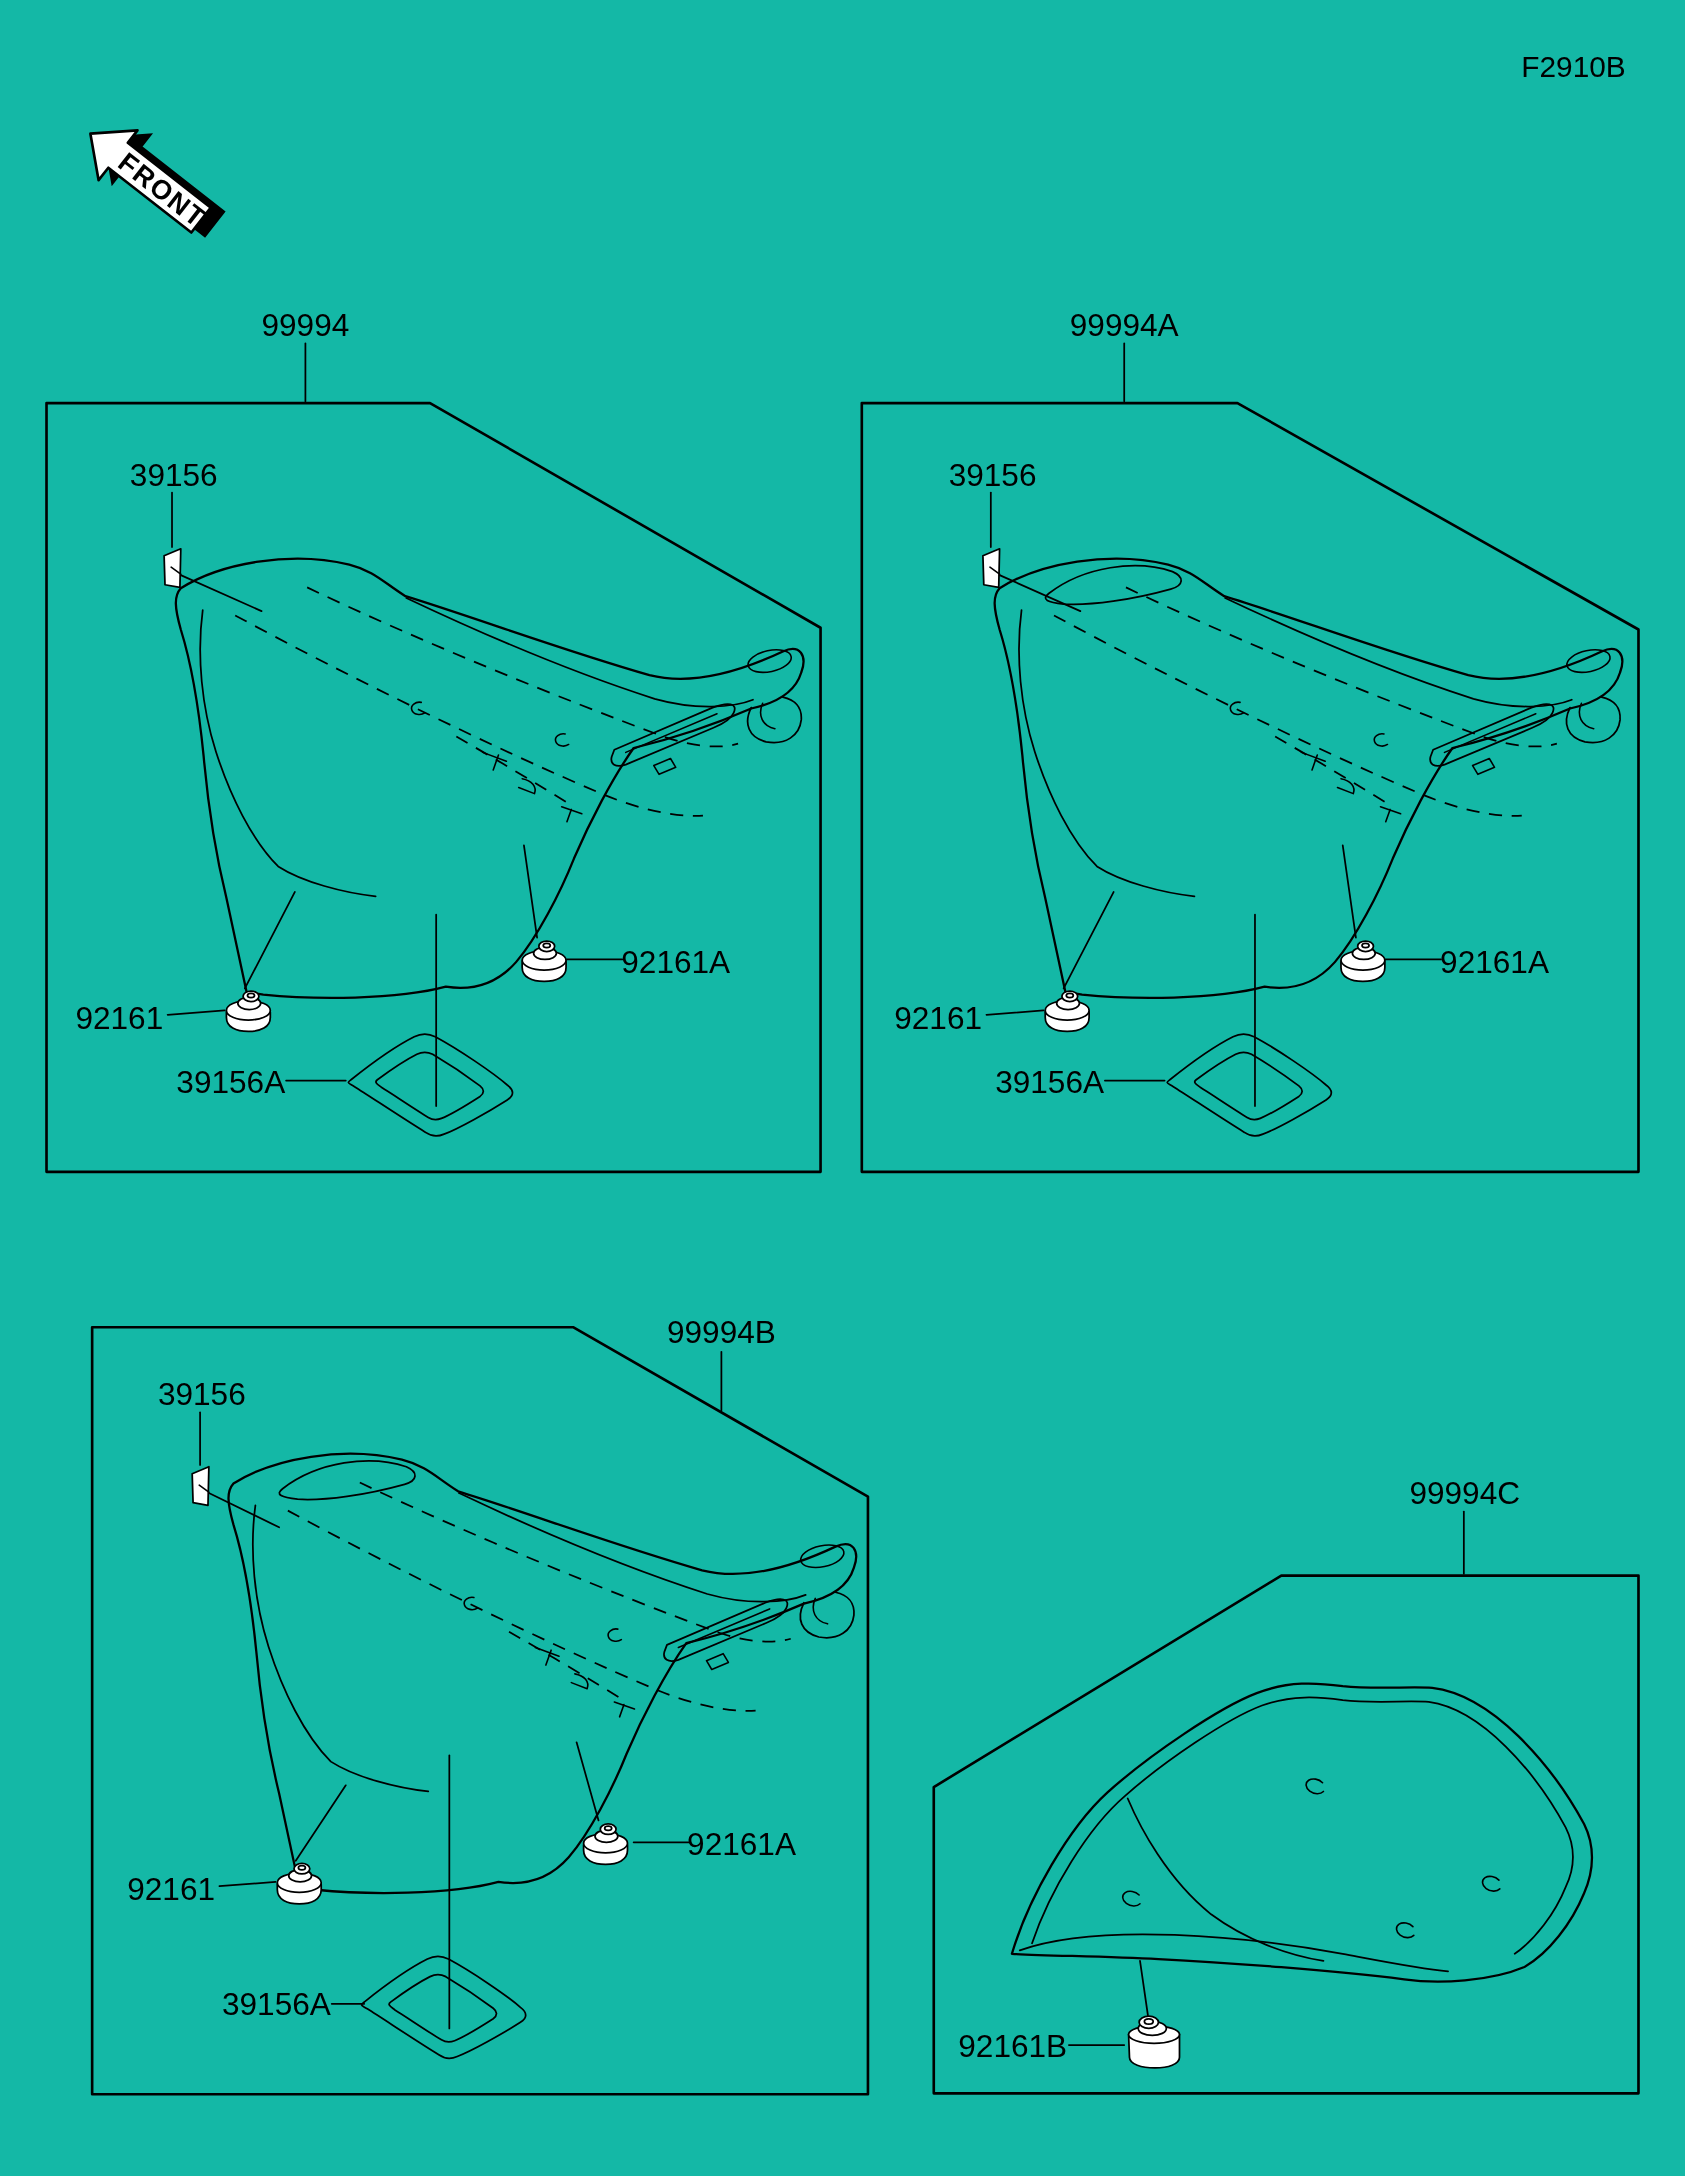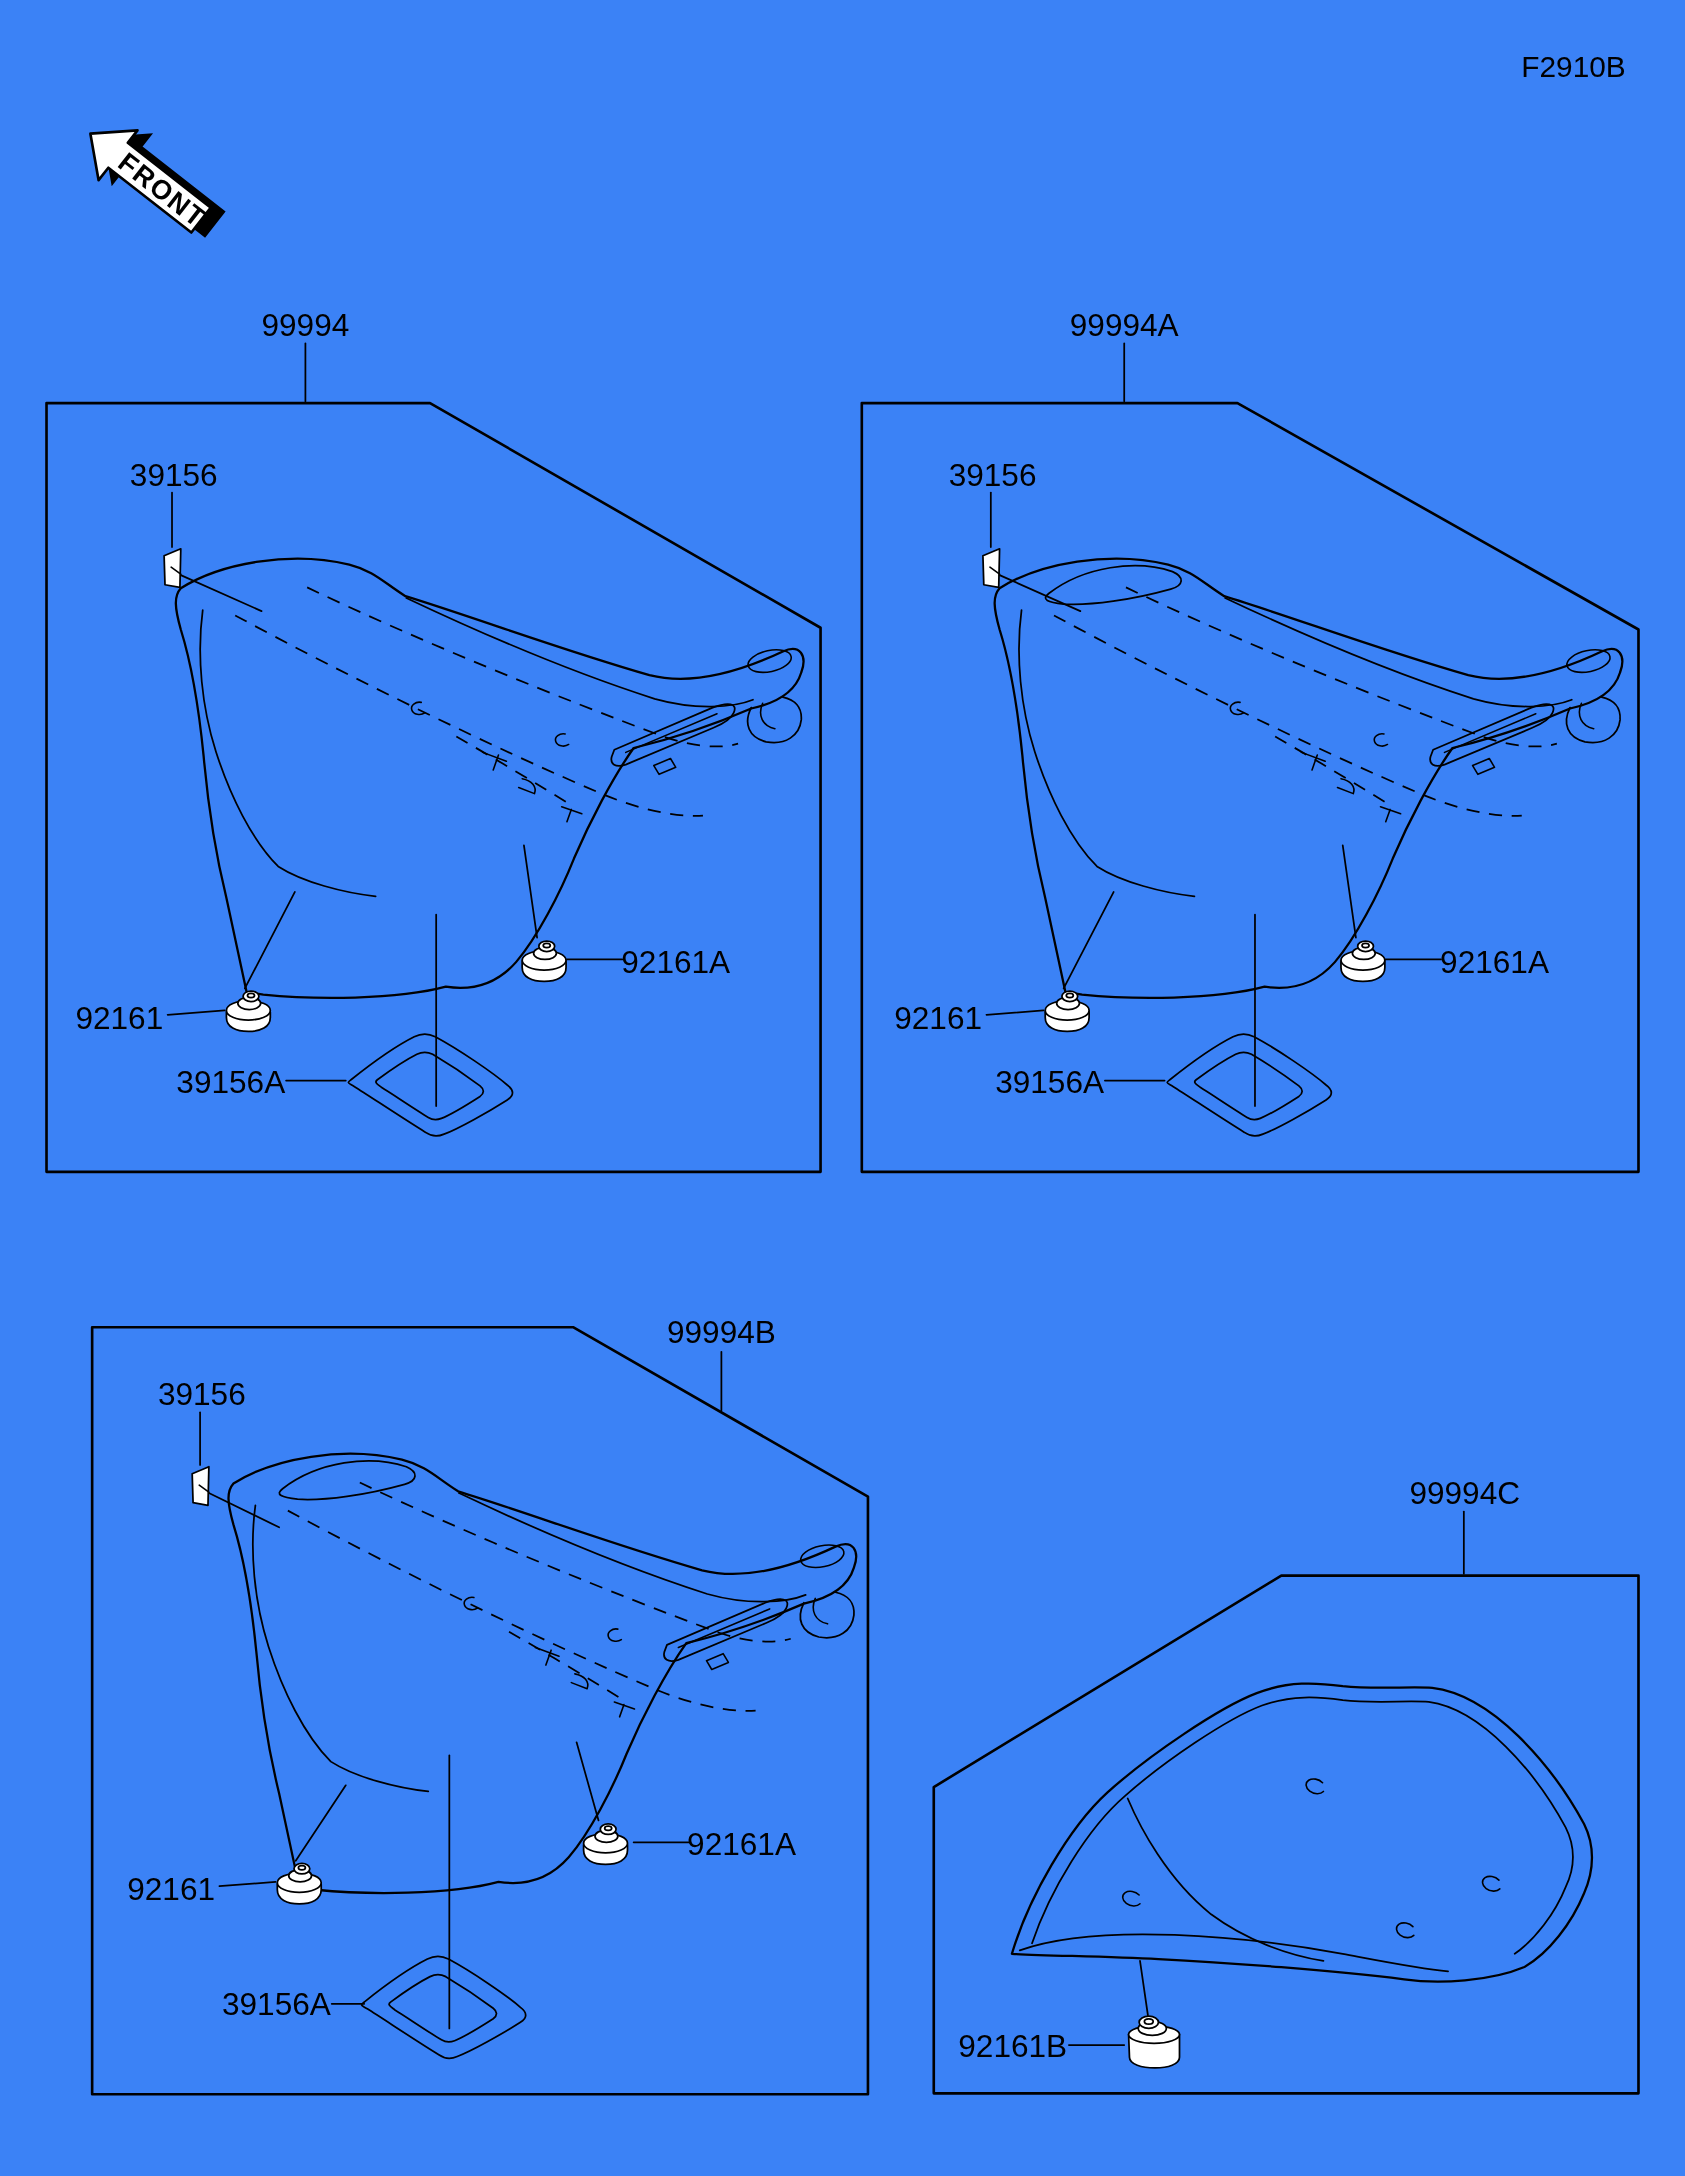--- a/index.html
+++ b/index.html
@@ -1,16 +1,16 @@
 <!DOCTYPE html>
 <html style="font-size:14px"><head>
 <meta charset="utf-8">
 <style>
   html,body{margin:0;padding:0;background:#ffffff;}
-  #stage{position:relative;width:1685px;height:2177px;background:#3b82f6;overflow:hidden;}
+  #stage{position:relative;width:1685px;height:2177px;background:#14b8a6;overflow:hidden;}
   svg{display:block;}
   svg text{font-family:"Liberation Sans","DejaVu Sans",sans-serif;fill:#000;}
   .lbl{font-size:36px;}
   .code{font-size:34px;}
   .front-txt{font-size:31px;font-weight:bold;letter-spacing:2px;}
   .ln{stroke:#000;stroke-width:2;fill:none;stroke-linecap:round;stroke-linejoin:round;}
   .ln25{stroke:#000;stroke-width:2.6;fill:none;stroke-linecap:round;stroke-linejoin:round;}
   .ln3{stroke:#000;stroke-width:3;fill:none;stroke-linejoin:round;}
   .thin{stroke:#000;stroke-width:1.8;fill:none;stroke-linecap:round;stroke-linejoin:round;}
   .dash{stroke:#000;stroke-width:2;fill:none;stroke-dasharray:15 11;stroke-linecap:butt;}

